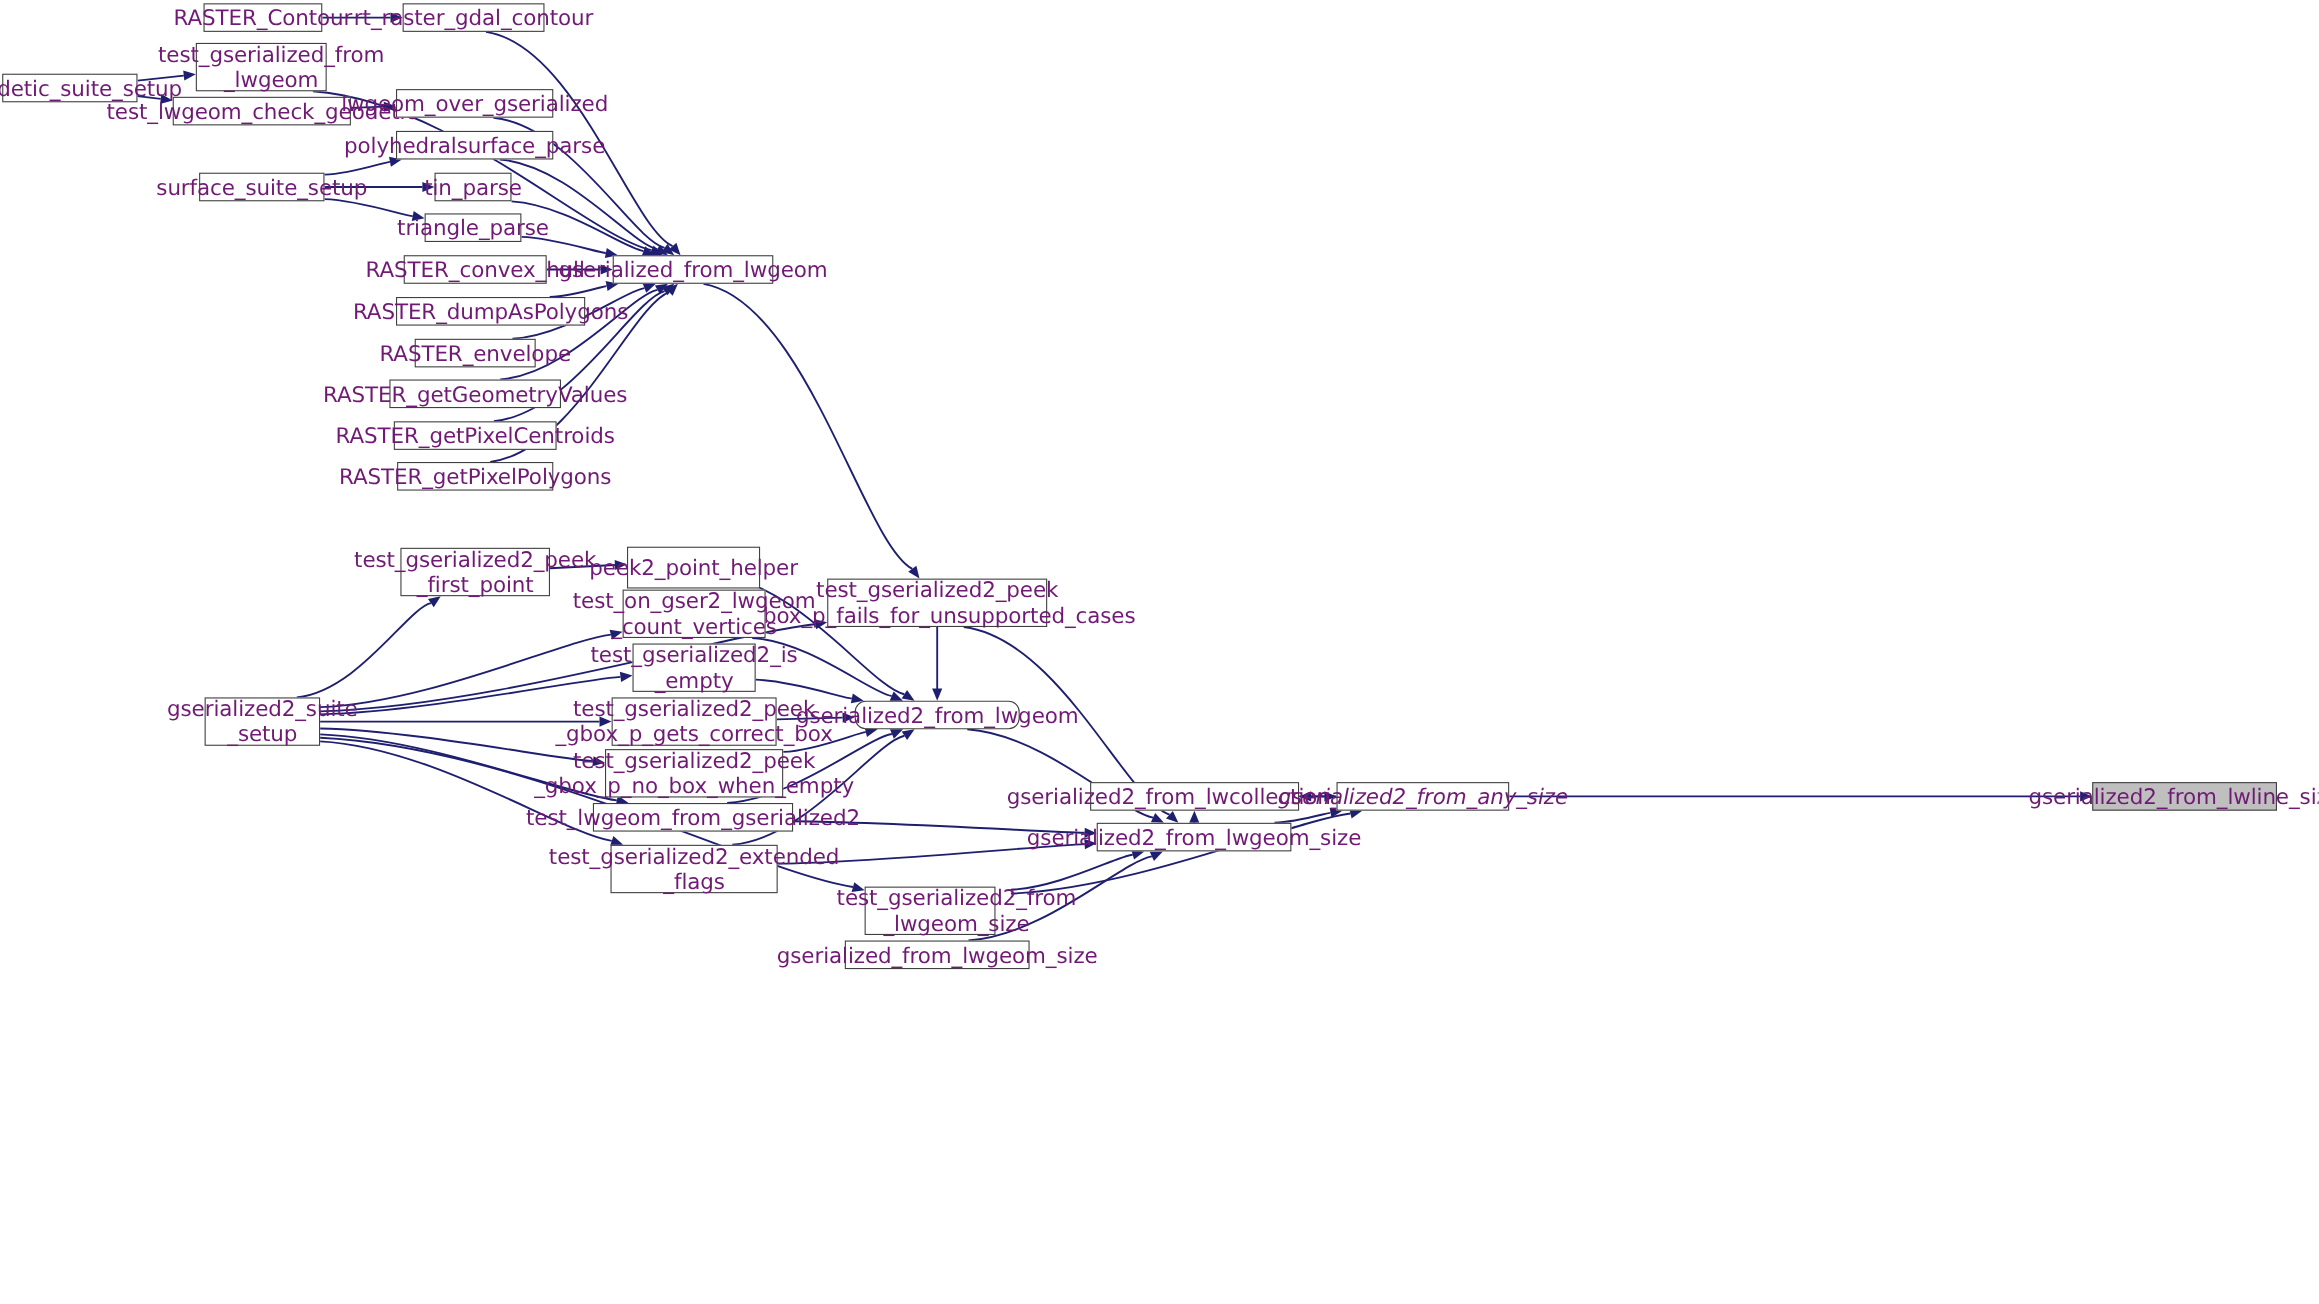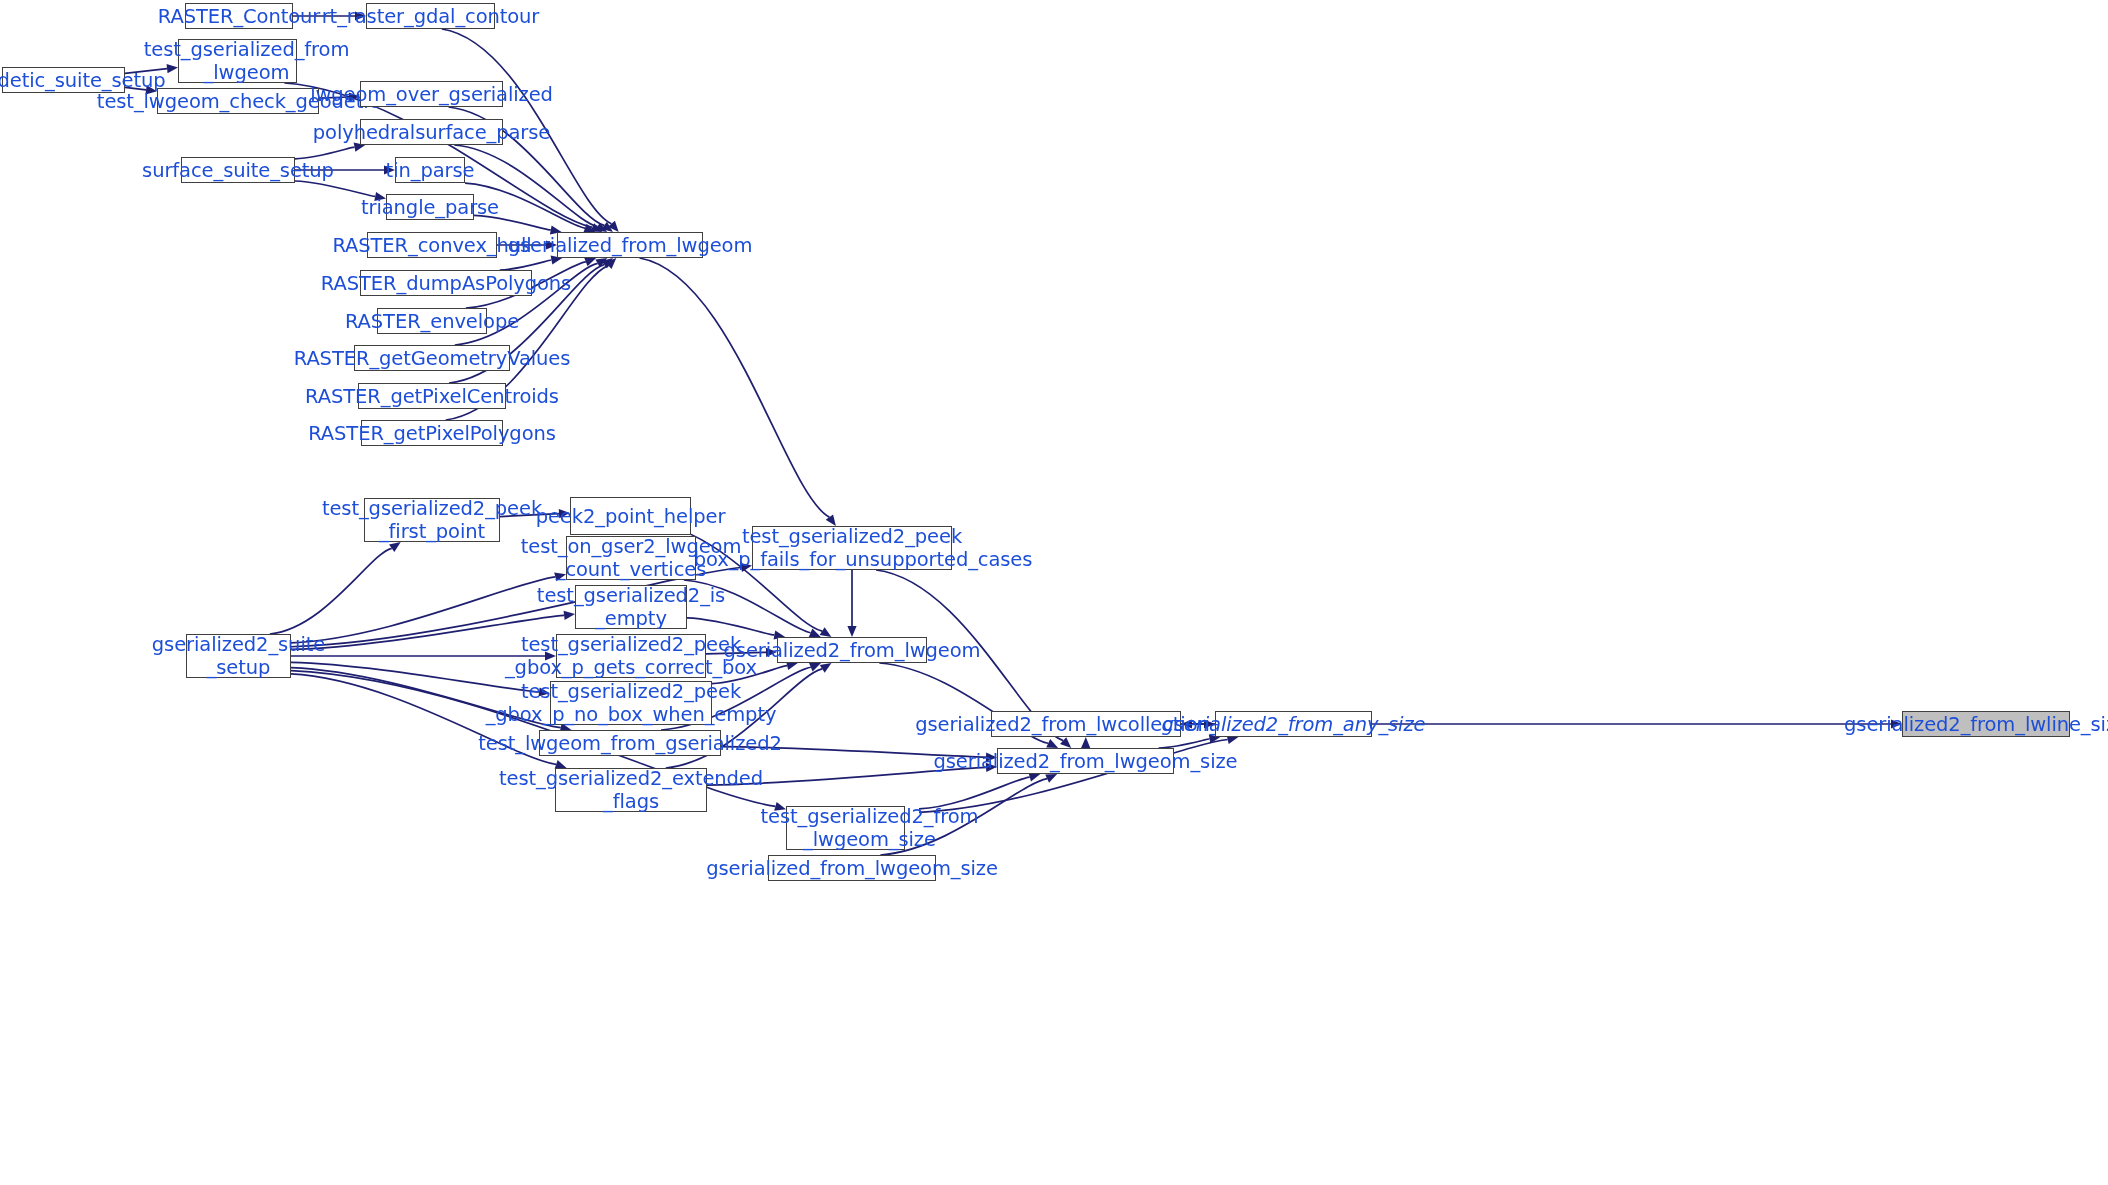--- a/index.html
+++ b/index.html
@@ -1,20 +1,20 @@
 <!DOCTYPE html>
 <html><head>
 <meta charset="utf-8">
 <style>
   html,body{margin:0;padding:0;background:#ffffff;}
   #canvas{position:relative;width:2108px;height:1185px;background:#ffffff;
           font-family:"DejaVu Sans","Liberation Sans",sans-serif;overflow:hidden;}
   svg#edges{position:absolute;left:0;top:0;width:2108px;height:1185px;}
   .node{position:absolute;box-sizing:border-box;border:1.5px solid #404040;
-        background:#ffffff;color:#1d4ed8;display:flex;align-items:center;
+        background:#ffffff;color:#701a75;display:flex;align-items:center;
         justify-content:center;text-align:center;font-size:19.5px;
         line-height:1.18;white-space:pre-line;letter-spacing:-0.1px;}
   .node.current{background:#bfbfbf;border-color:#404040;}
 </style>
 </head>
 <body>
 
 <div id="canvas">
   <svg id="edges" viewBox="0 0 2108 1185" preserveAspectRatio="none">
       <g>
@@ -243,21 +243,21 @@
       <div class="node" style="left: 752px; top: 526px; width: 200px; height: 44px;">test_gserialized2_peek
 _gbox_p_fails_for_unsupported_cases</div>
       <div class="node" style="left: 566px; top: 536px; width: 130px; height: 44px;">test_on_gser2_lwgeom
 _count_vertices</div>
       <div class="node" style="left: 575px; top: 585px; width: 112px; height: 44px;">test_gserialized2_is
 _empty</div>
       <div class="node" style="left: 186px; top: 634px; width: 105px; height: 44px;">gserialized2_suite
 _setup</div>
       <div class="node" style="left: 556px; top: 634px; width: 150px; height: 44px;">test_gserialized2_peek
 _gbox_p_gets_correct_box</div>
-      <div class="node" style="left: 777px; top: 637px; width: 150px; height: 26px;">gserialized2_from_lwgeom</div>
+      <div class="node" style="left: 777px; top: 637px; width: 150px; height: 26px; border-radius: 10px;">gserialized2_from_lwgeom</div>
       <div class="node" style="left: 550px; top: 681px; width: 162px; height: 44px;">test_gserialized2_peek
 _gbox_p_no_box_when_empty</div>
       <div class="node" style="left: 991px; top: 711px; width: 190px; height: 26px;">gserialized2_from_lwcollection_size</div>
       <div class="node" style="left: 1215px; top: 711px; width: 157px; height: 26px; font-style: italic;">gserialized2_from_any_size</div>
       <div class="node current" style="left: 1902px; top: 711px; width: 168px; height: 26px;">gserialized2_from_lwline_size</div>
       <div class="node" style="left: 539px; top: 730px; width: 182px; height: 26px;">test_lwgeom_from_gserialized2</div>
       <div class="node" style="left: 997px; top: 748px; width: 177px; height: 26px;">gserialized2_from_lwgeom_size</div>
       <div class="node" style="left: 555px; top: 768px; width: 152px; height: 44px;">test_gserialized2_extended
 _flags</div>
       <div class="node" style="left: 786px; top: 806px; width: 119px; height: 44px; padding-left: 48px;">test_gserialized2_from

